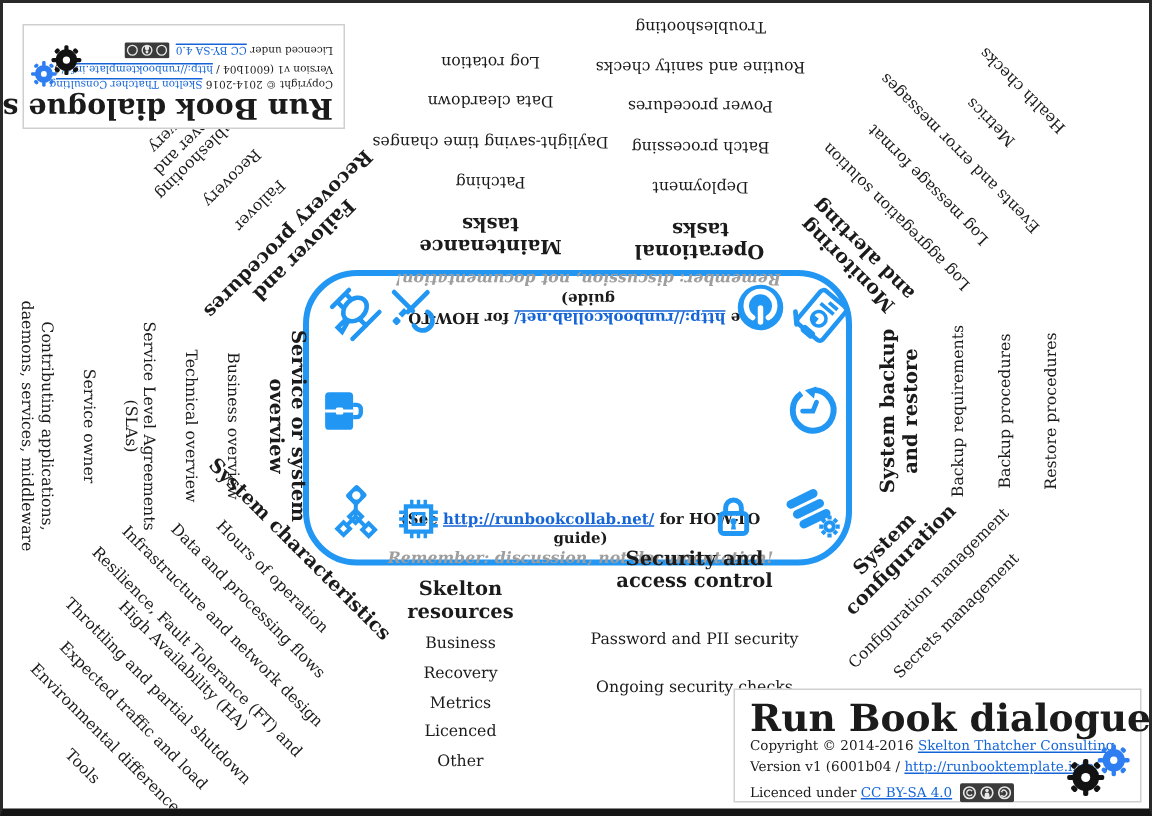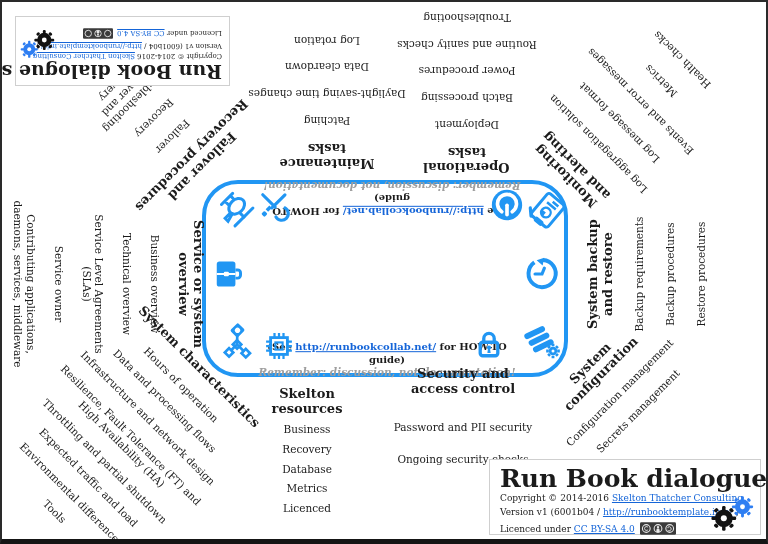--- a/index.html
+++ b/index.html
@@ -238,23 +238,23 @@
         <div class="item">Configuration management</div>
         <div class="item">Secrets management</div>
       </div>
   </div>
 
   <div class="section sec-resources" style="left:305px;top:449px;">
     <div class="sec-title">Skelton resources</div>
     <div class="sec-items">
         <div class="item">Business</div>
         <div class="item">Recovery</div>
-        <div class="item">Database</div>
         <div class="item">Metrics</div>
         <div class="item">Licenced</div>
+        <div class="item">Other</div>
       </div>
   </div>
 
   <div class="section sec-security" style="left:461px;top:414px;">
     <div class="sec-title">Security and access control</div>
     <div class="sec-items">
         <div class="item">Password and PII security</div>
         <div class="item">Ongoing security checks</div>
       </div>
   </div>

